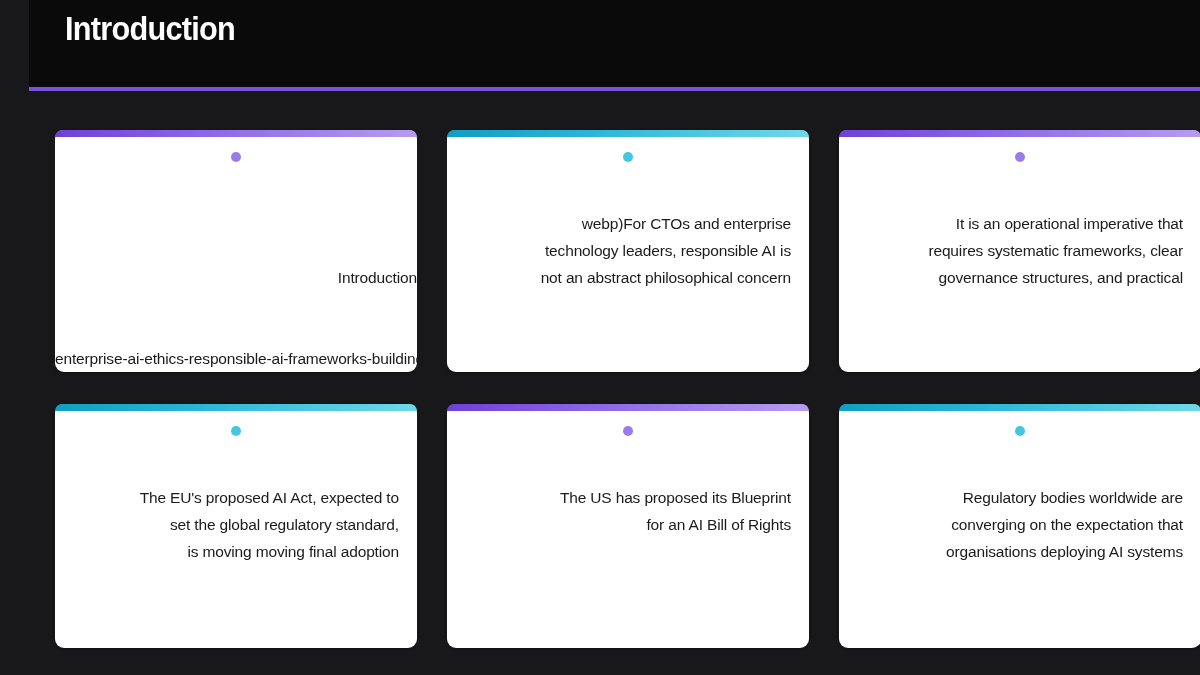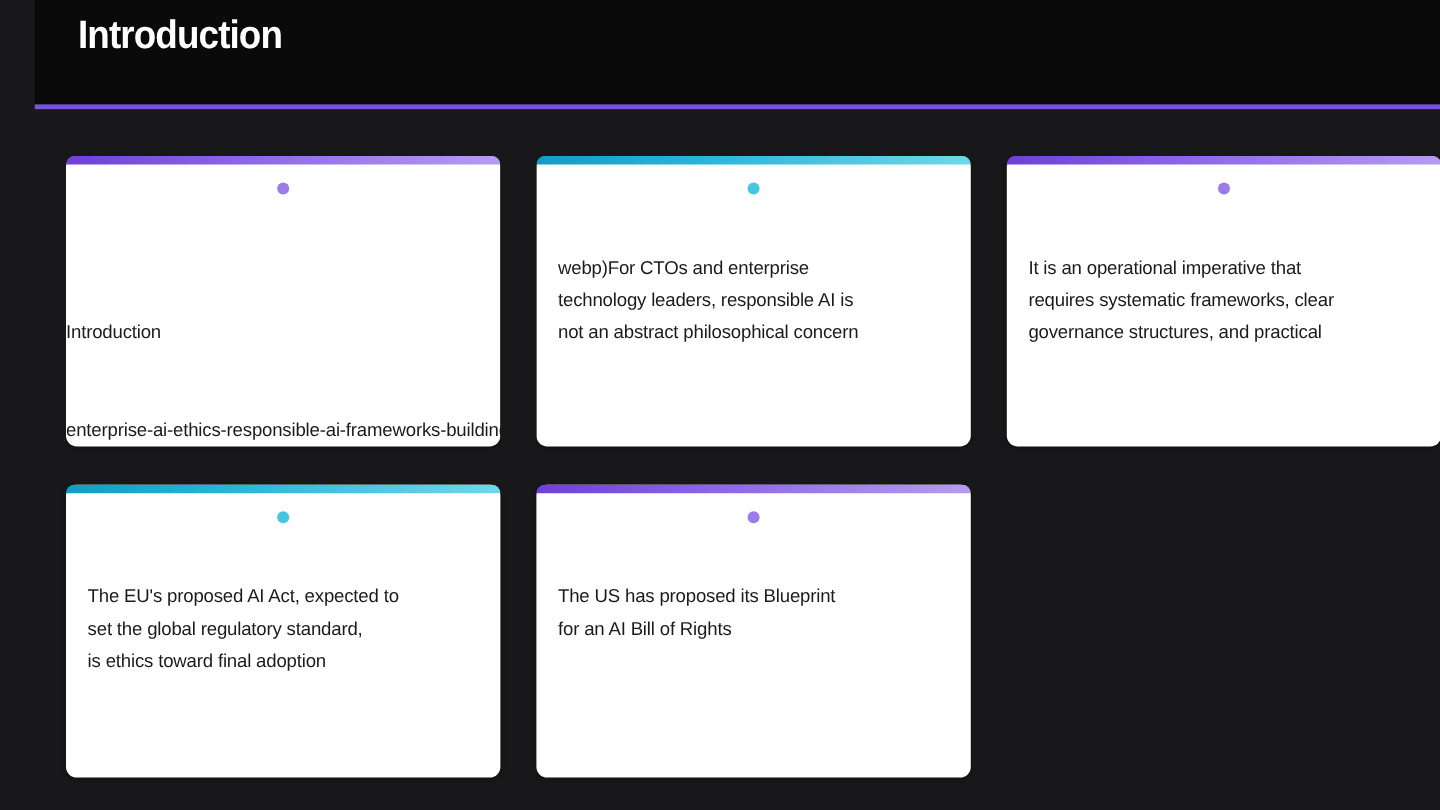--- a/index.html
+++ b/index.html
@@ -72,21 +72,21 @@
     border-radius:50%;
   }
   .dot-purple{ background:#9b7bea; }
   .dot-cyan{ background:#45c6e0; }
 
   .card-text{
     position:absolute;
     left:0; top:80px;
     width:100%;
     padding:0 18px;
-    text-align:left;
+    text-align:right;
     font-size:15.5px;
     line-height:27px;
     color:#1b1b1b;
     letter-spacing:-0.15px;
     white-space:pre-line;
   }
   
   .card-text.overflowing{
     padding:0;
     white-space:pre;
@@ -144,29 +144,36 @@
       <div class="card-text">It is an operational imperative that
 requires systematic frameworks, clear
 governance structures, and practical</div>
     </div>
 
     <div class="card">
       <div class="card-accent accent-cyan"></div>
       <div class="card-dot dot-cyan"></div>
       <div class="card-text">The EU's proposed AI Act, expected to
 set the global regulatory standard,
-is ethics toward final adoption</div>
+is moving moving final adoption</div>
     </div>
 
     <div class="card">
       <div class="card-accent accent-purple"></div>
       <div class="card-dot dot-purple"></div>
       <div class="card-text">The US has proposed its Blueprint
 for an AI Bill of Rights</div>
     </div>
 
+    <div class="card">
+      <div class="card-accent accent-cyan"></div>
+      <div class="card-dot dot-cyan"></div>
+      <div class="card-text">Regulatory bodies worldwide are
+converging on the expectation that
+organisations deploying AI systems</div>
+    </div>
 
   </div>
 
   <div class="gutter-mask gutter-left"></div>
   <div class="gutter-mask gutter-mid"></div>
 
 </div>
 
 </body></html>

